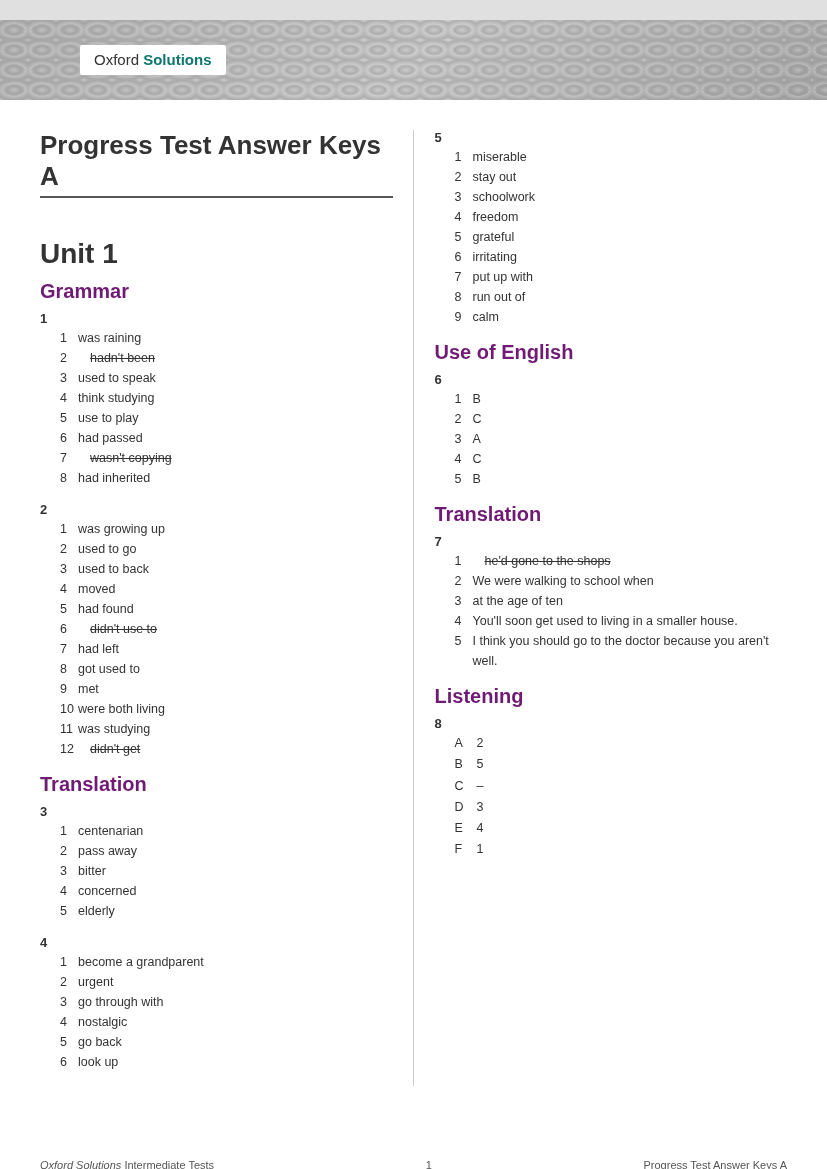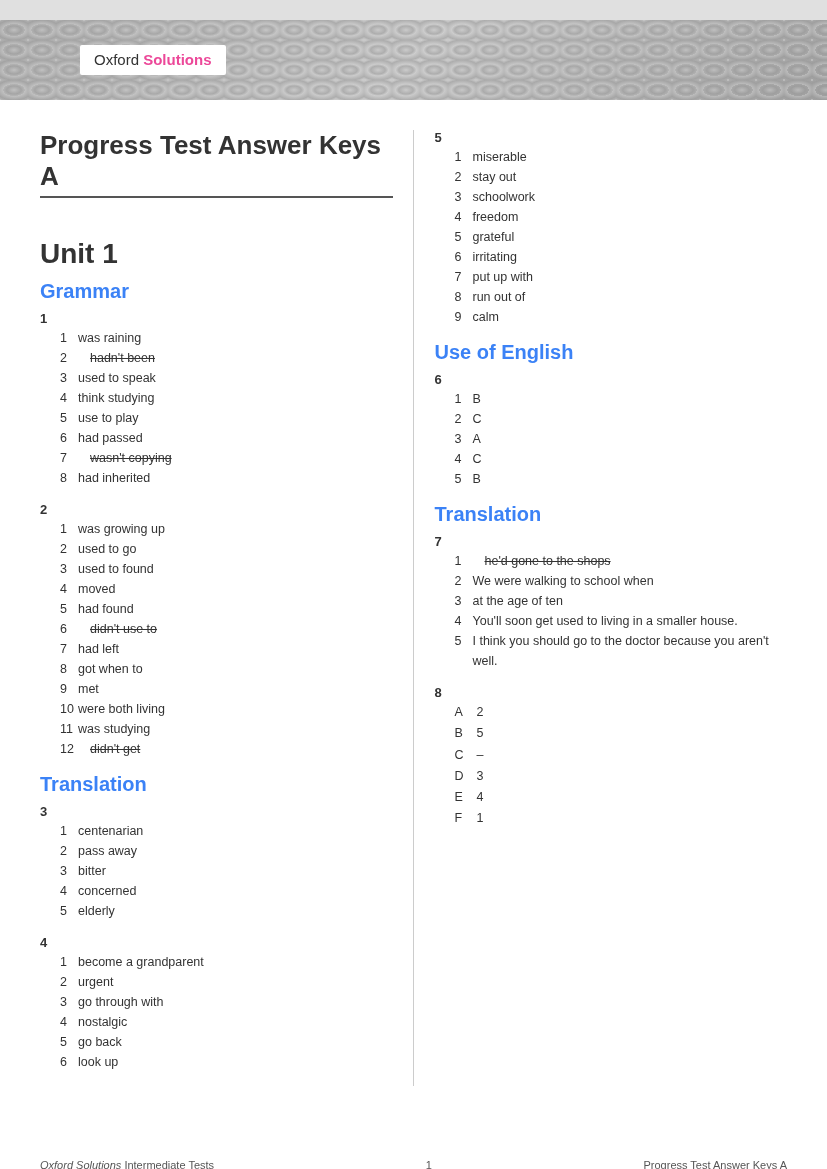--- a/index.html
+++ b/index.html
@@ -43,21 +43,21 @@
       z-index: 1;
       border-radius: 2px;
     }
     .header-logo-box span {
       font-size: 15px;
       font-weight: normal;
       color: #333;
     }
     .header-logo-box strong {
       font-weight: bold;
-      color: #ec4899;
+      color: #0f766e;
     }
     
     .content {
       display: flex;
       padding: 30px 40px 30px 40px;
     }
     .left-col {
       width: 380px;
       padding-right: 20px;
     }
@@ -81,21 +81,21 @@
     h2.unit-title {
       font-size: 28px;
       font-weight: bold;
       color: #333;
       margin-bottom: 10px;
       margin-top: 40px;
     }
     h3.section-title {
       font-size: 20px;
       font-weight: bold;
-      color: #3b82f6;
+      color: #701a75;
       margin-bottom: 8px;
     }
     .question-block {
       margin-bottom: 14px;
     }
     .question-number {
       font-size: 13px;
       font-weight: bold;
       color: #333;
       margin-bottom: 2px;
@@ -221,41 +221,41 @@
           <li>
               <span class="num">1</span>
               <span class="text">was growing up</span>
             </li>
           <li>
               <span class="num">2</span>
               <span class="text">used to go</span>
             </li>
           <li>
               <span class="num">3</span>
-              <span class="text">used to found</span>
+              <span class="text">used to back</span>
             </li>
           <li>
               <span class="num">4</span>
               <span class="text">moved</span>
             </li>
           <li>
               <span class="num">5</span>
               <span class="text">had found</span>
             </li>
           <li>
               <span class="num">6</span>
               <span class="text strikethrough">didn't use to</span>
             </li>
           <li>
               <span class="num">7</span>
               <span class="text">had left</span>
             </li>
           <li>
               <span class="num">8</span>
-              <span class="text">got when to</span>
+              <span class="text">got used to</span>
             </li>
           <li>
               <span class="num">9</span>
               <span class="text">met</span>
             </li>
           <li>
               <span class="num">10</span>
               <span class="text">were both living</span>
             </li>
           <li>
@@ -420,20 +420,21 @@
               <span class="num">4</span>
               <span class="text">You'll soon get used to living in a smaller house.</span>
             </li>
           <li>
               <span class="num">5</span>
               <span class="text">I think you should go to the doctor because you aren't well.</span>
             </li>
         </ul>
       </div>
 
+      <h3 class="section-title">Listening</h3>
       <div class="question-block">
         <div class="question-number">8</div>
         <div class="listening-table">
           <div class="listening-row">
             <span class="letter">A</span>
             <span class="val">2</span>
           </div>
           <div class="listening-row">
             <span class="letter">B</span>
             <span class="val">5</span>

